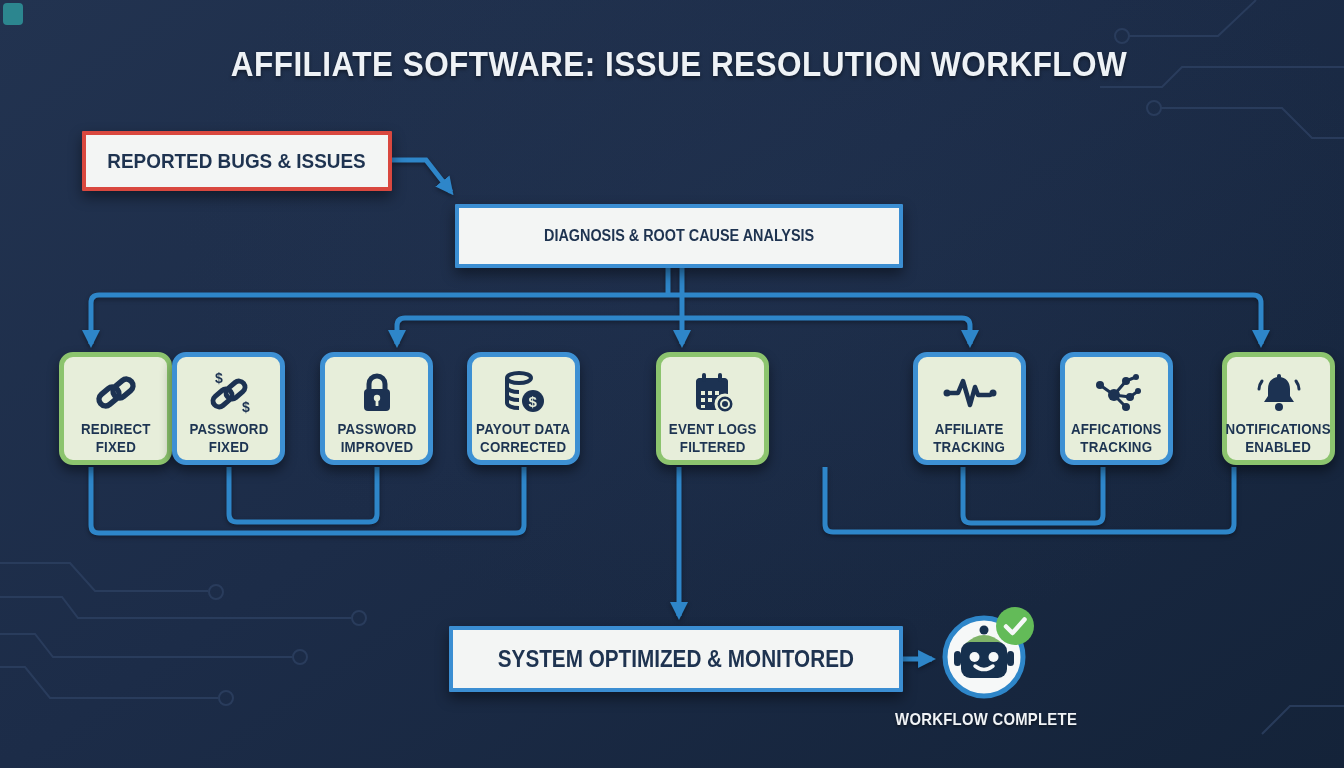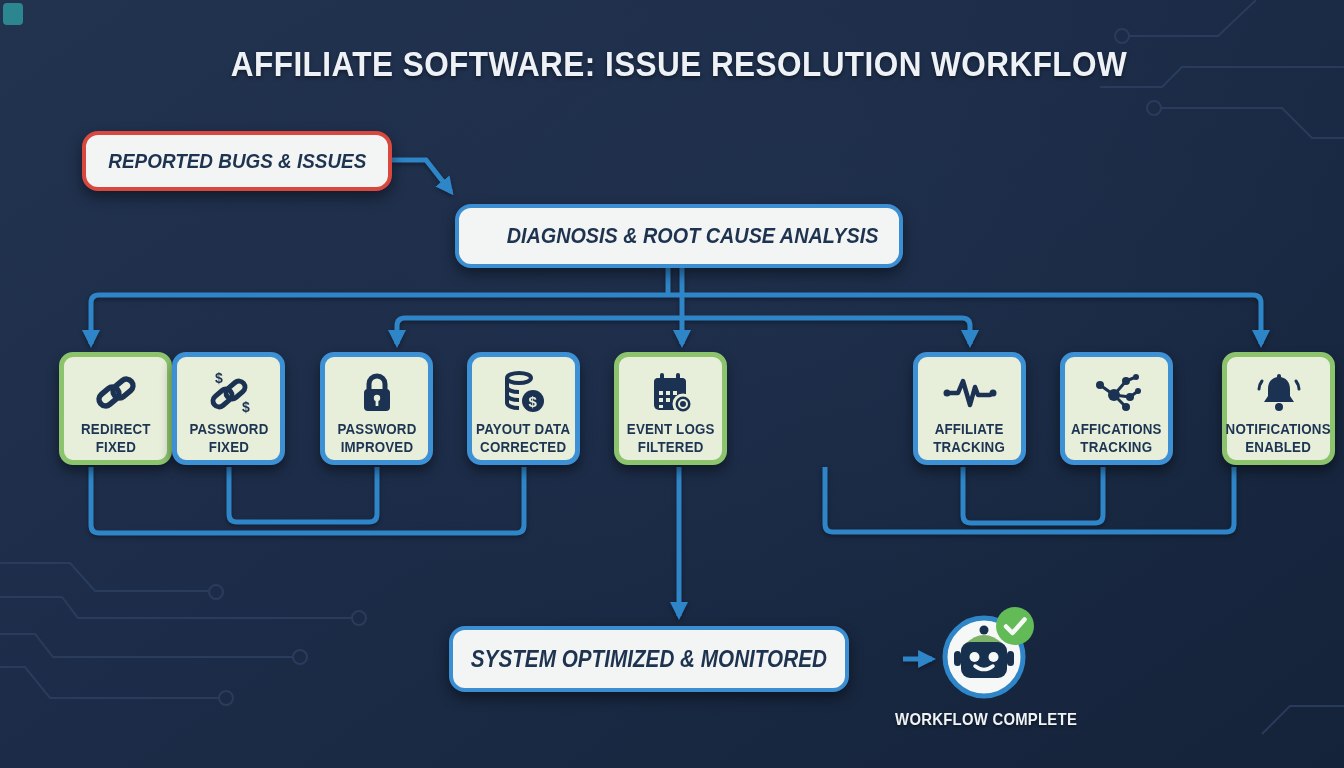--- a/index.html
+++ b/index.html
@@ -19,23 +19,22 @@
     text-align:center; color:#eef2f6; font-size:35px; font-weight:800;
     letter-spacing:.5px; text-shadow:0 2px 4px rgba(0,0,0,.45);
     white-space:nowrap;
     padding-left:13px;
   }
   .cx{display:inline-block; transform:scaleX(.9); transform-origin:center;}
 
   .node{
     position:absolute; display:flex; align-items:center; justify-content:center;
     background:#f3f5f4; color:#1e3350; font-weight:800;
-    border-radius:16px; box-shadow:0 6px 14px rgba(0,0,0,.45);
+    border-radius:1px; box-shadow:0 6px 14px rgba(0,0,0,.45);
     white-space:nowrap;
-    font-style:italic;
   }
   .node.red{border:4px solid #d9483f;}
   .node.blue{border:4px solid #3b8ed2;}
 
   .step{
     position:absolute; width:113px; height:113px; border-radius:14px;
     background:#e7eeda; box-shadow:0 6px 12px rgba(0,0,0,.45);
     display:flex; flex-direction:column; align-items:center;
     padding-top:13px;
   }
@@ -110,25 +109,25 @@
   </svg>
 
   <div class="title">
     <span class="cx">AFFILIATE SOFTWARE: ISSUE RESOLUTION WORKFLOW</span>
   </div>
 
   <div class="node red" style="left:82px; top:131px; width:310px; height:60px; font-size:21px;">
     <span class="cx">REPORTED BUGS &amp; ISSUES</span>
   </div>
 
-  <div class="node blue" style="left:455px; top:204px; width:448px; height:64px; font-size:22px;justify-content:flex-end;">
+  <div class="node blue" style="left:455px; top:204px; width:448px; height:64px; font-size:16px;">
     <span class="cx">DIAGNOSIS &amp; ROOT CAUSE ANALYSIS</span>
   </div>
 
-  <div class="node blue" style="left:449px; top:626px; width:400px; height:66px; font-size:23px;">
+  <div class="node blue" style="left:449px; top:626px; width:454px; height:66px; font-size:23px;">
     <span class="cx">SYSTEM OPTIMIZED &amp; MONITORED</span>
   </div>
 
   <div class="step green" style="left:35px;  top:352px;margin-left:24px;">
     <span class="icn">
       <svg width="46" height="44" viewBox="0 0 46 44">
         <g fill="none" stroke="#1c3252" stroke-width="5.5">
           <rect x="5" y="19" width="22" height="13" rx="6.5" transform="rotate(-40 16 25.5)"></rect>
           <rect x="19" y="11" width="22" height="13" rx="6.5" transform="rotate(-40 30 17.5)"></rect>
         </g>
@@ -184,21 +183,21 @@
         <circle cx="34" cy="31" r="11" fill="#1c3252"></circle>
         <text x="29.5" y="37" font-size="15" font-weight="bold" fill="#e7eeda" font-family="Liberation Sans, sans-serif">$</text>
       </svg>
     </span>
     <span class="lbl">
         <span>PAYOUT DATA</span>
         <span>CORRECTED</span>
       </span>
   </div>
 
-  <div class="step green" style="left:614px; top:352px;">
+  <div class="step green" style="left:656px; top:352px;">
     <span class="icn">
       <svg width="46" height="46" viewBox="0 0 46 46">
         <rect x="6" y="8" width="32" height="32" rx="5" fill="#1c3252"></rect>
         <rect x="6" y="8" width="32" height="9" rx="4" fill="#1c3252"></rect>
         <rect x="12" y="3" width="4" height="9" rx="2" fill="#1c3252"></rect>
         <rect x="28" y="3" width="4" height="9" rx="2" fill="#1c3252"></rect>
         <g fill="#e7eeda">
           <rect x="11" y="21" width="4" height="4"></rect>
             <rect x="18" y="21" width="4" height="4"></rect>
             <rect x="25" y="21" width="4" height="4"></rect>

